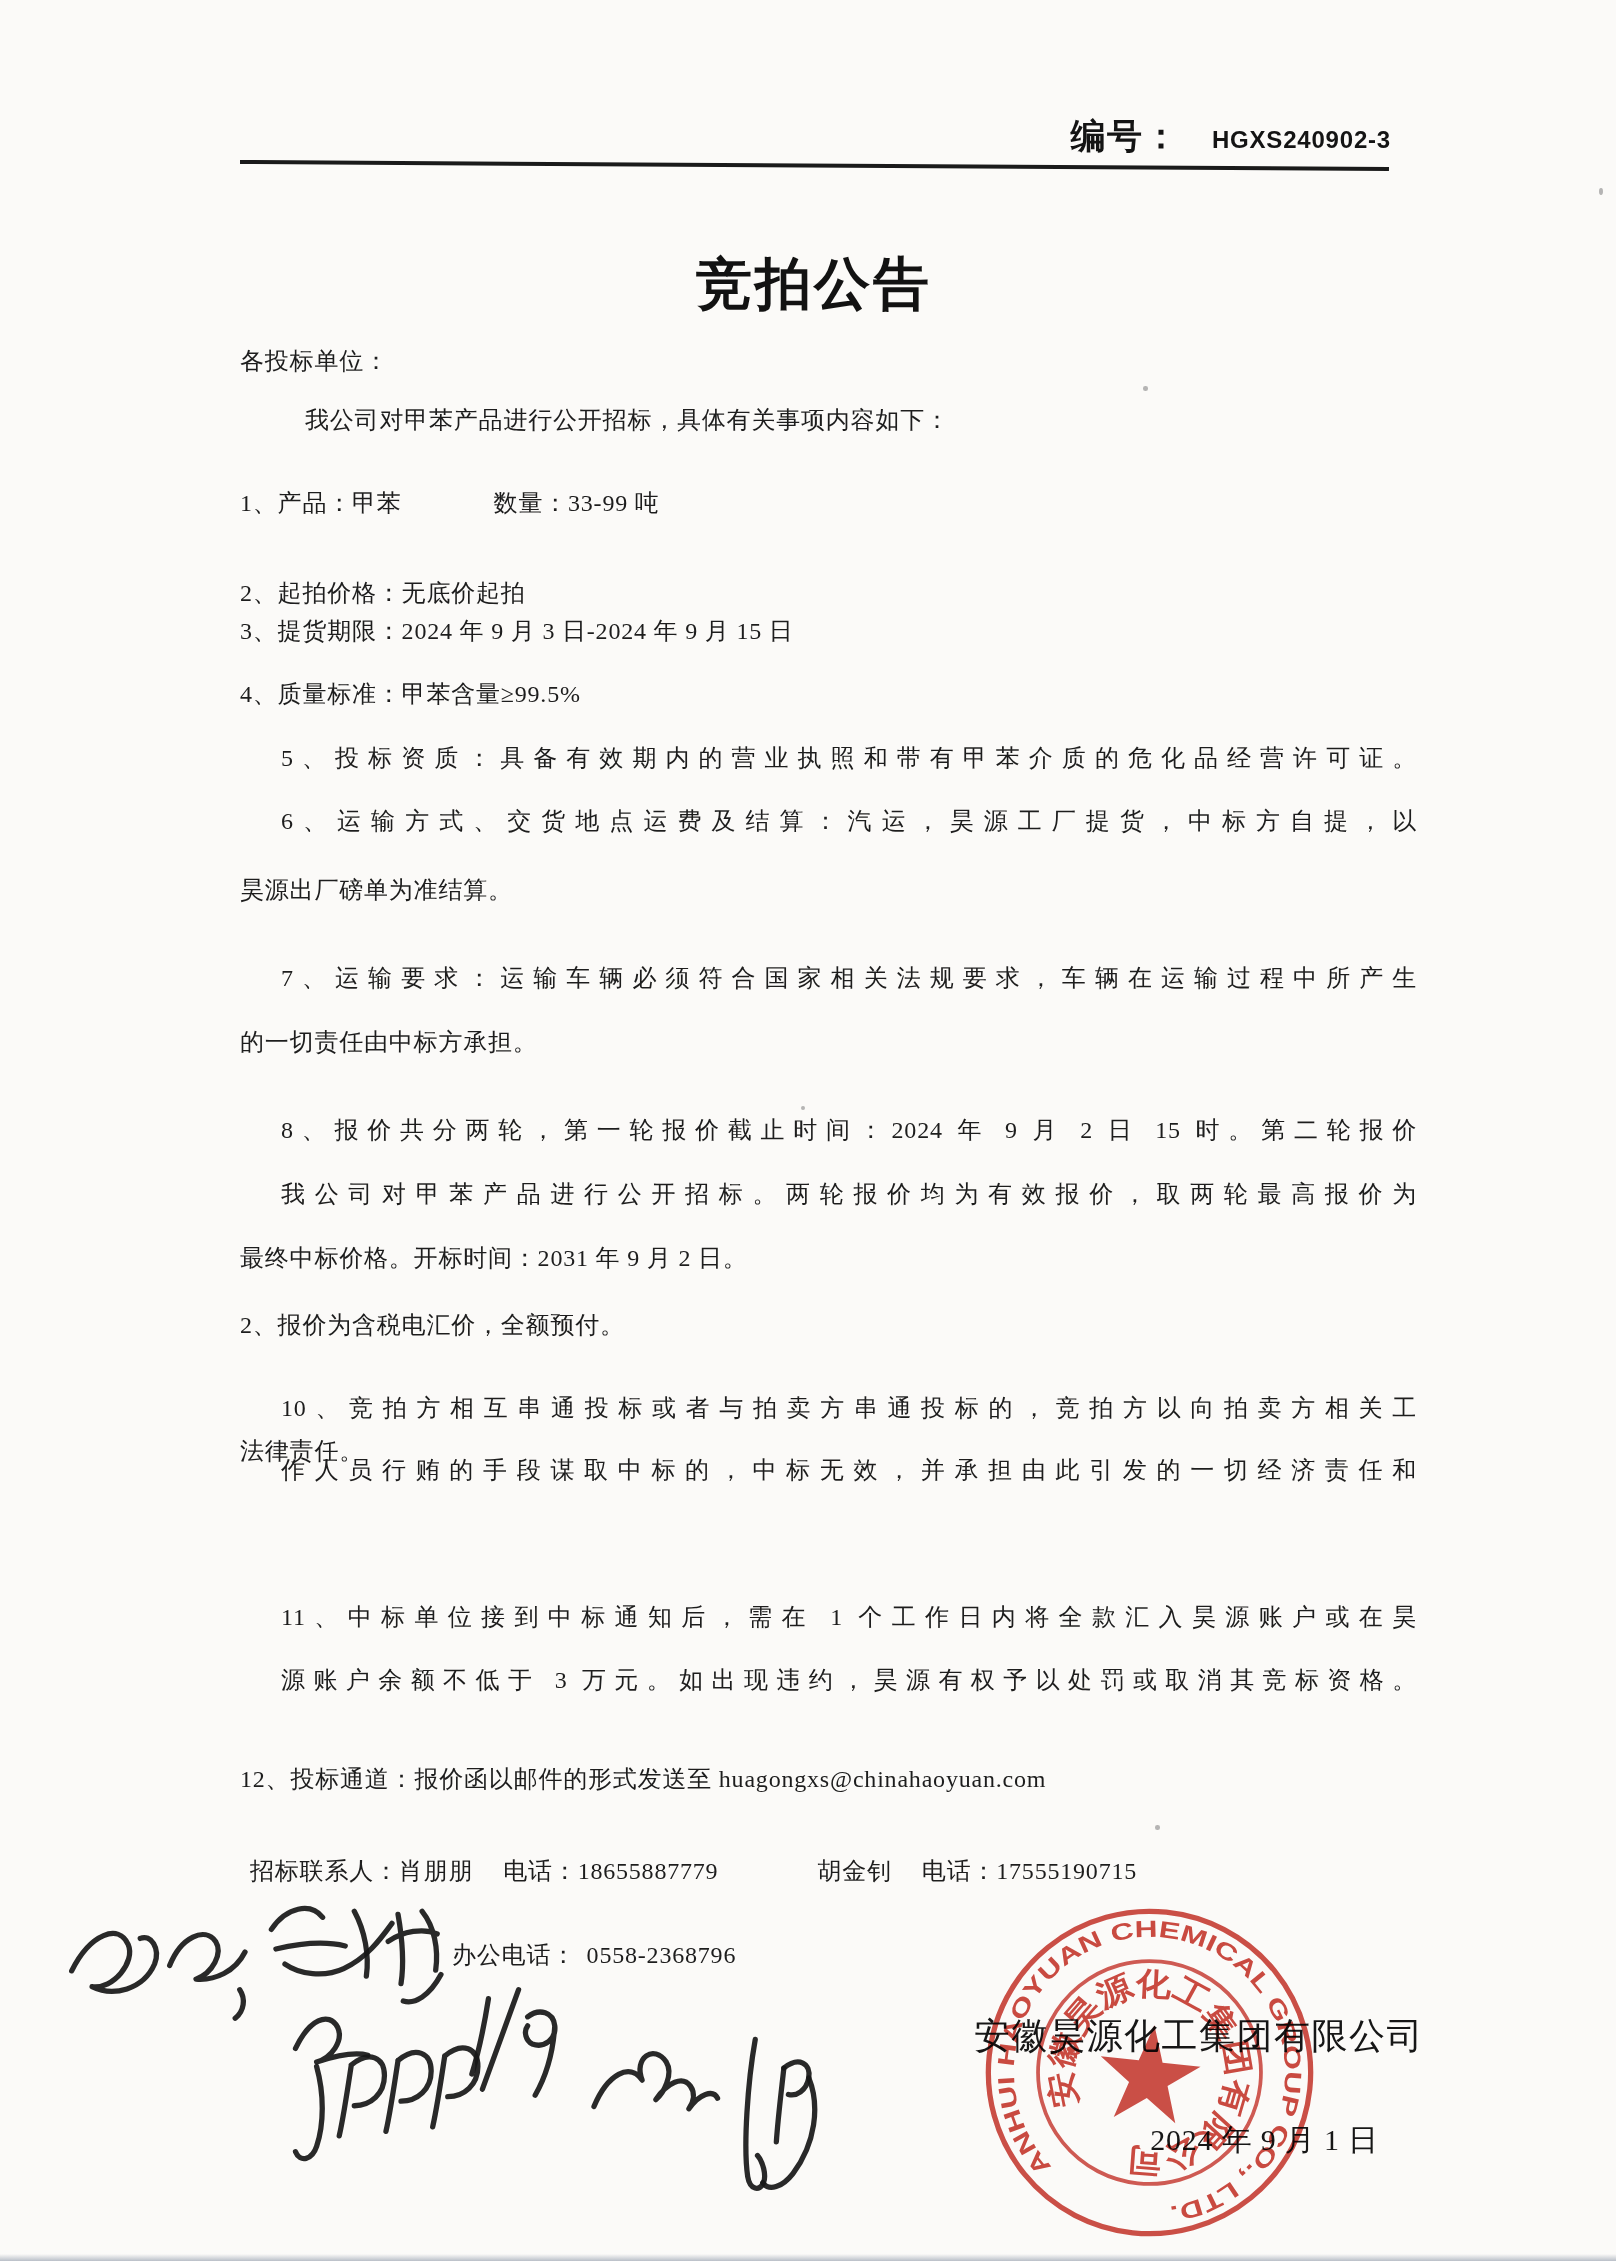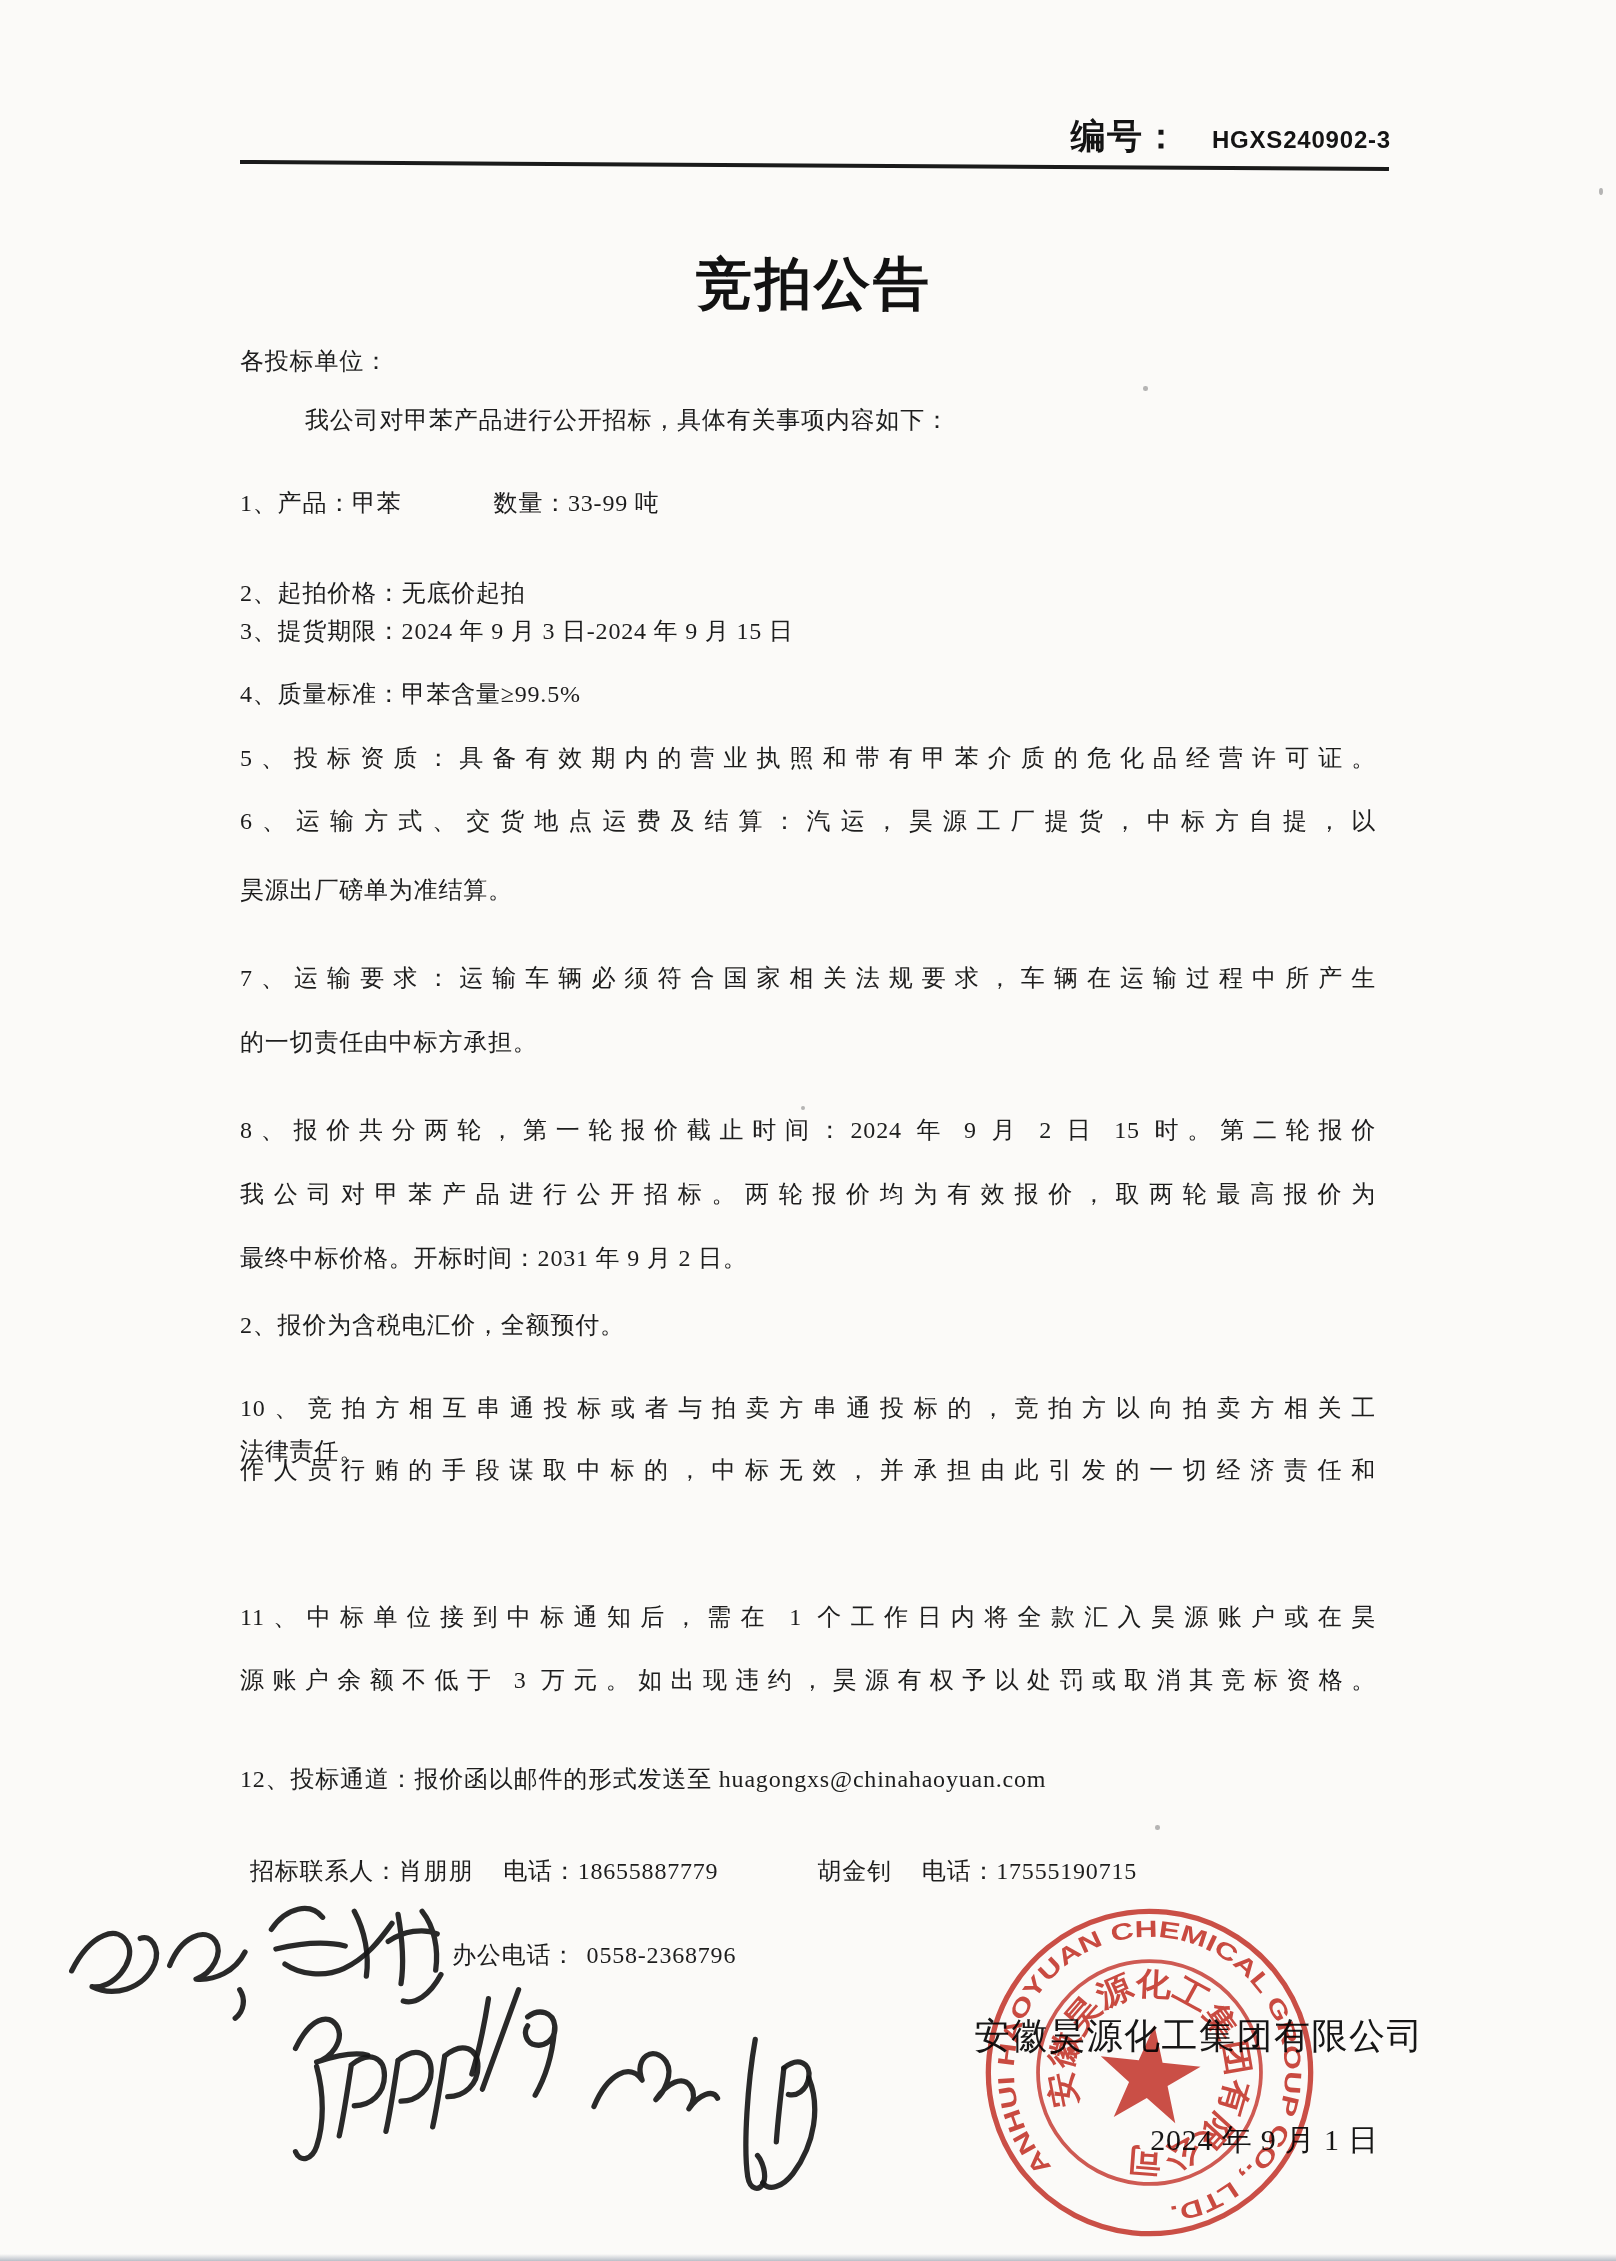--- a/index.html
+++ b/index.html
@@ -35,20 +35,21 @@
   }
   
   .line{
     left:240px;width:1136px;height:47px;line-height:47px;
     font-size:24px;letter-spacing:0.8px;white-space:nowrap;color:#1d1d1d;
   }
   .stretch{
     white-space:normal;
     text-align:justify;text-align-last:justify;
     text-justify:inter-character;
+    margin-left:41px;
   }
   .indent{text-indent:65px;}
   .qty-gap{display:inline-block;width:92px;}
   .gap-s{display:inline-block;width:10.6px;}
   .gap-m{display:inline-block;width:30px;}
   .gap-l{display:inline-block;width:99px;}
   .office-line{left:452px;width:678px;}
   
   svg.ink{position:absolute;left:0;top:0;pointer-events:none;}
   .ink path{fill:none;stroke:#171717;stroke-width:7;stroke-linecap:round;stroke-linejoin:round;opacity:.92;}

